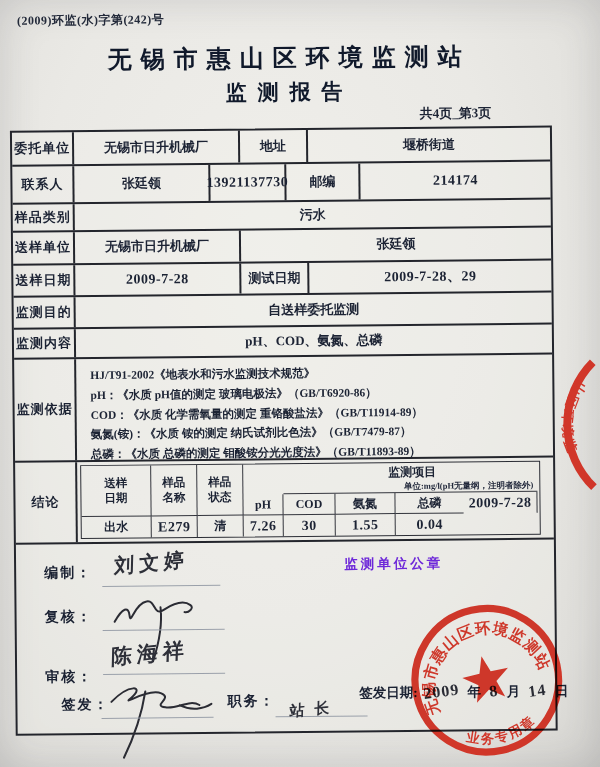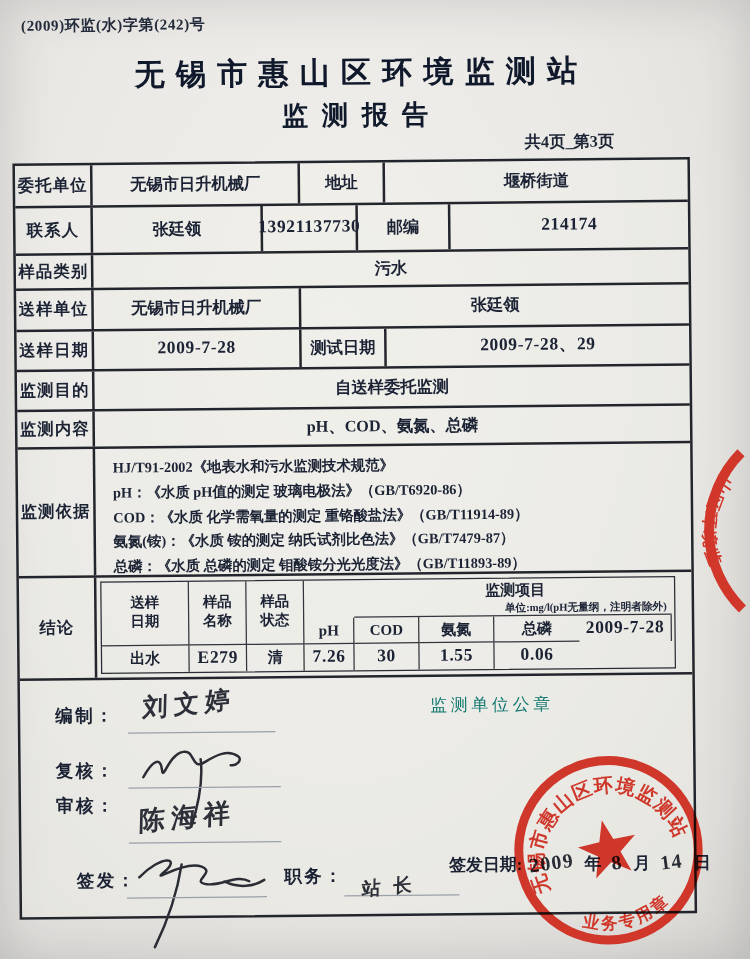--- a/index.html
+++ b/index.html
@@ -49,21 +49,21 @@
   .hdr2 span { display:inline-block; width:2.1em; text-align:center; font-size:11.5px; line-height:1.3; }
   .items-cell { grid-column:5 / 9; flex-direction:column; align-items:stretch; justify-content:flex-start; padding:2px 4px 0 8px; }
   .items-cell .it-title { font-size:12px; font-weight:700; }
   .items-cell .it-note { font-size:8.5px; font-weight:600; text-align:right; color:#20273a; margin-top:1px; }
 
   
   .sign-cell { position:relative; display:block; }
   .slabel { position:absolute; font-size:14px; font-weight:700; letter-spacing:2px; color:#1b2233; }
   .uline { position:absolute; height:1px; background:#9aa0aa; }
   .hw { position:absolute; font-weight:600; color:#2e3039; transform:rotate(-5deg) skewX(-7deg); letter-spacing:5px; white-space:nowrap; }
-  .seal-caption { position:absolute; left:328px; top:14px; font-size:13.5px; font-weight:400; letter-spacing:3px; color:#0f766e; }
+  .seal-caption { position:absolute; left:328px; top:14px; font-size:13.5px; font-weight:700; letter-spacing:3px; color:#6d28d9; }
   .sig-svg { position:absolute; }
   .sig-svg path { stroke:#2b2c34; stroke-width:2; fill:none; stroke-linecap:round; }
 
   .dateline { position:absolute; left:342px; top:142px; font-size:13.5px; font-weight:700; color:#1b2233; white-space:nowrap; }
   .dateline .hwd { display:inline-block; transform:rotate(-7deg); font-size:16px; font-weight:600; color:#2a2c35; margin:0 2px; letter-spacing:1px; }
   .dateline .unit { margin:0 3px; }
 
   .stamp { position:absolute; mix-blend-mode:multiply; opacity:.92; }
   .stamp text { fill:#d0281a; font-weight:700; }
 </style>
@@ -156,38 +156,38 @@
           <div class="ic">COD</div>
           <div class="ic">氨氮</div>
           <div class="ic nr">总磷</div>
           <div class="ic nb num">2009-7-28</div>
           <div class="ic nb">出水</div>
           <div class="ic nb num">E279</div>
           <div class="ic nb">清</div>
           <div class="ic nb num">7.26</div>
           <div class="ic nb num">30</div>
           <div class="ic nb num">1.55</div>
-          <div class="ic nb nr num">0.06</div>
+          <div class="ic nb nr num">0.04</div>
         </div>
       </div>
     </div>
 
     <div class="trow sign-cell" style="height:189px">
       <div class="slabel" style="left:28px; top:20px">编制：</div>
       <div class="hw" style="left:98px; top:6px; font-size:20px">刘文婷</div>
       <div class="uline" style="left:86px; top:42px; width:118px"></div>
       <div class="seal-caption">监测单位公章</div>
 
       <div class="slabel" style="left:28px; top:64px">复核：</div>
       <svg class="sig-svg" style="left:92px; top:40px" width="120" height="82" viewBox="0 0 120 82">
         <path d="M6,38 C14,24 20,22 21,32 C22,42 26,20 38,18 C48,16 44,34 56,26 C64,21 74,16 82,22 C86,25 80,30 76,29 M52,24 C54,42 50,60 44,78"></path>
       </svg>
       <div class="uline" style="left:86px; top:86px; width:122px"></div>
 
-      <div class="slabel" style="left:28px; top:92px">审核：</div>
+      <div class="slabel" style="left:28px; top:124px">审核：</div>
       <div class="hw" style="left:94px; top:96px; font-size:21px">陈海祥</div>
       <div class="uline" style="left:86px; top:130px; width:122px"></div>
 
       <div class="slabel" style="left:44px; top:152px">签发：</div>
       <svg class="sig-svg" style="left:84px; top:128px" width="130" height="95" viewBox="0 0 130 95">
         <path d="M10,30 C28,12 44,14 30,26 C18,36 46,16 60,22 C72,27 50,34 64,36 C76,38 88,28 98,34 M44,20 C40,44 32,66 22,86 M78,34 C90,40 102,38 110,33"></path>
       </svg>
       <div class="uline" style="left:84px; top:174px; width:112px"></div>
 
       <div class="slabel" style="left:210px; top:150px">职务：</div>

